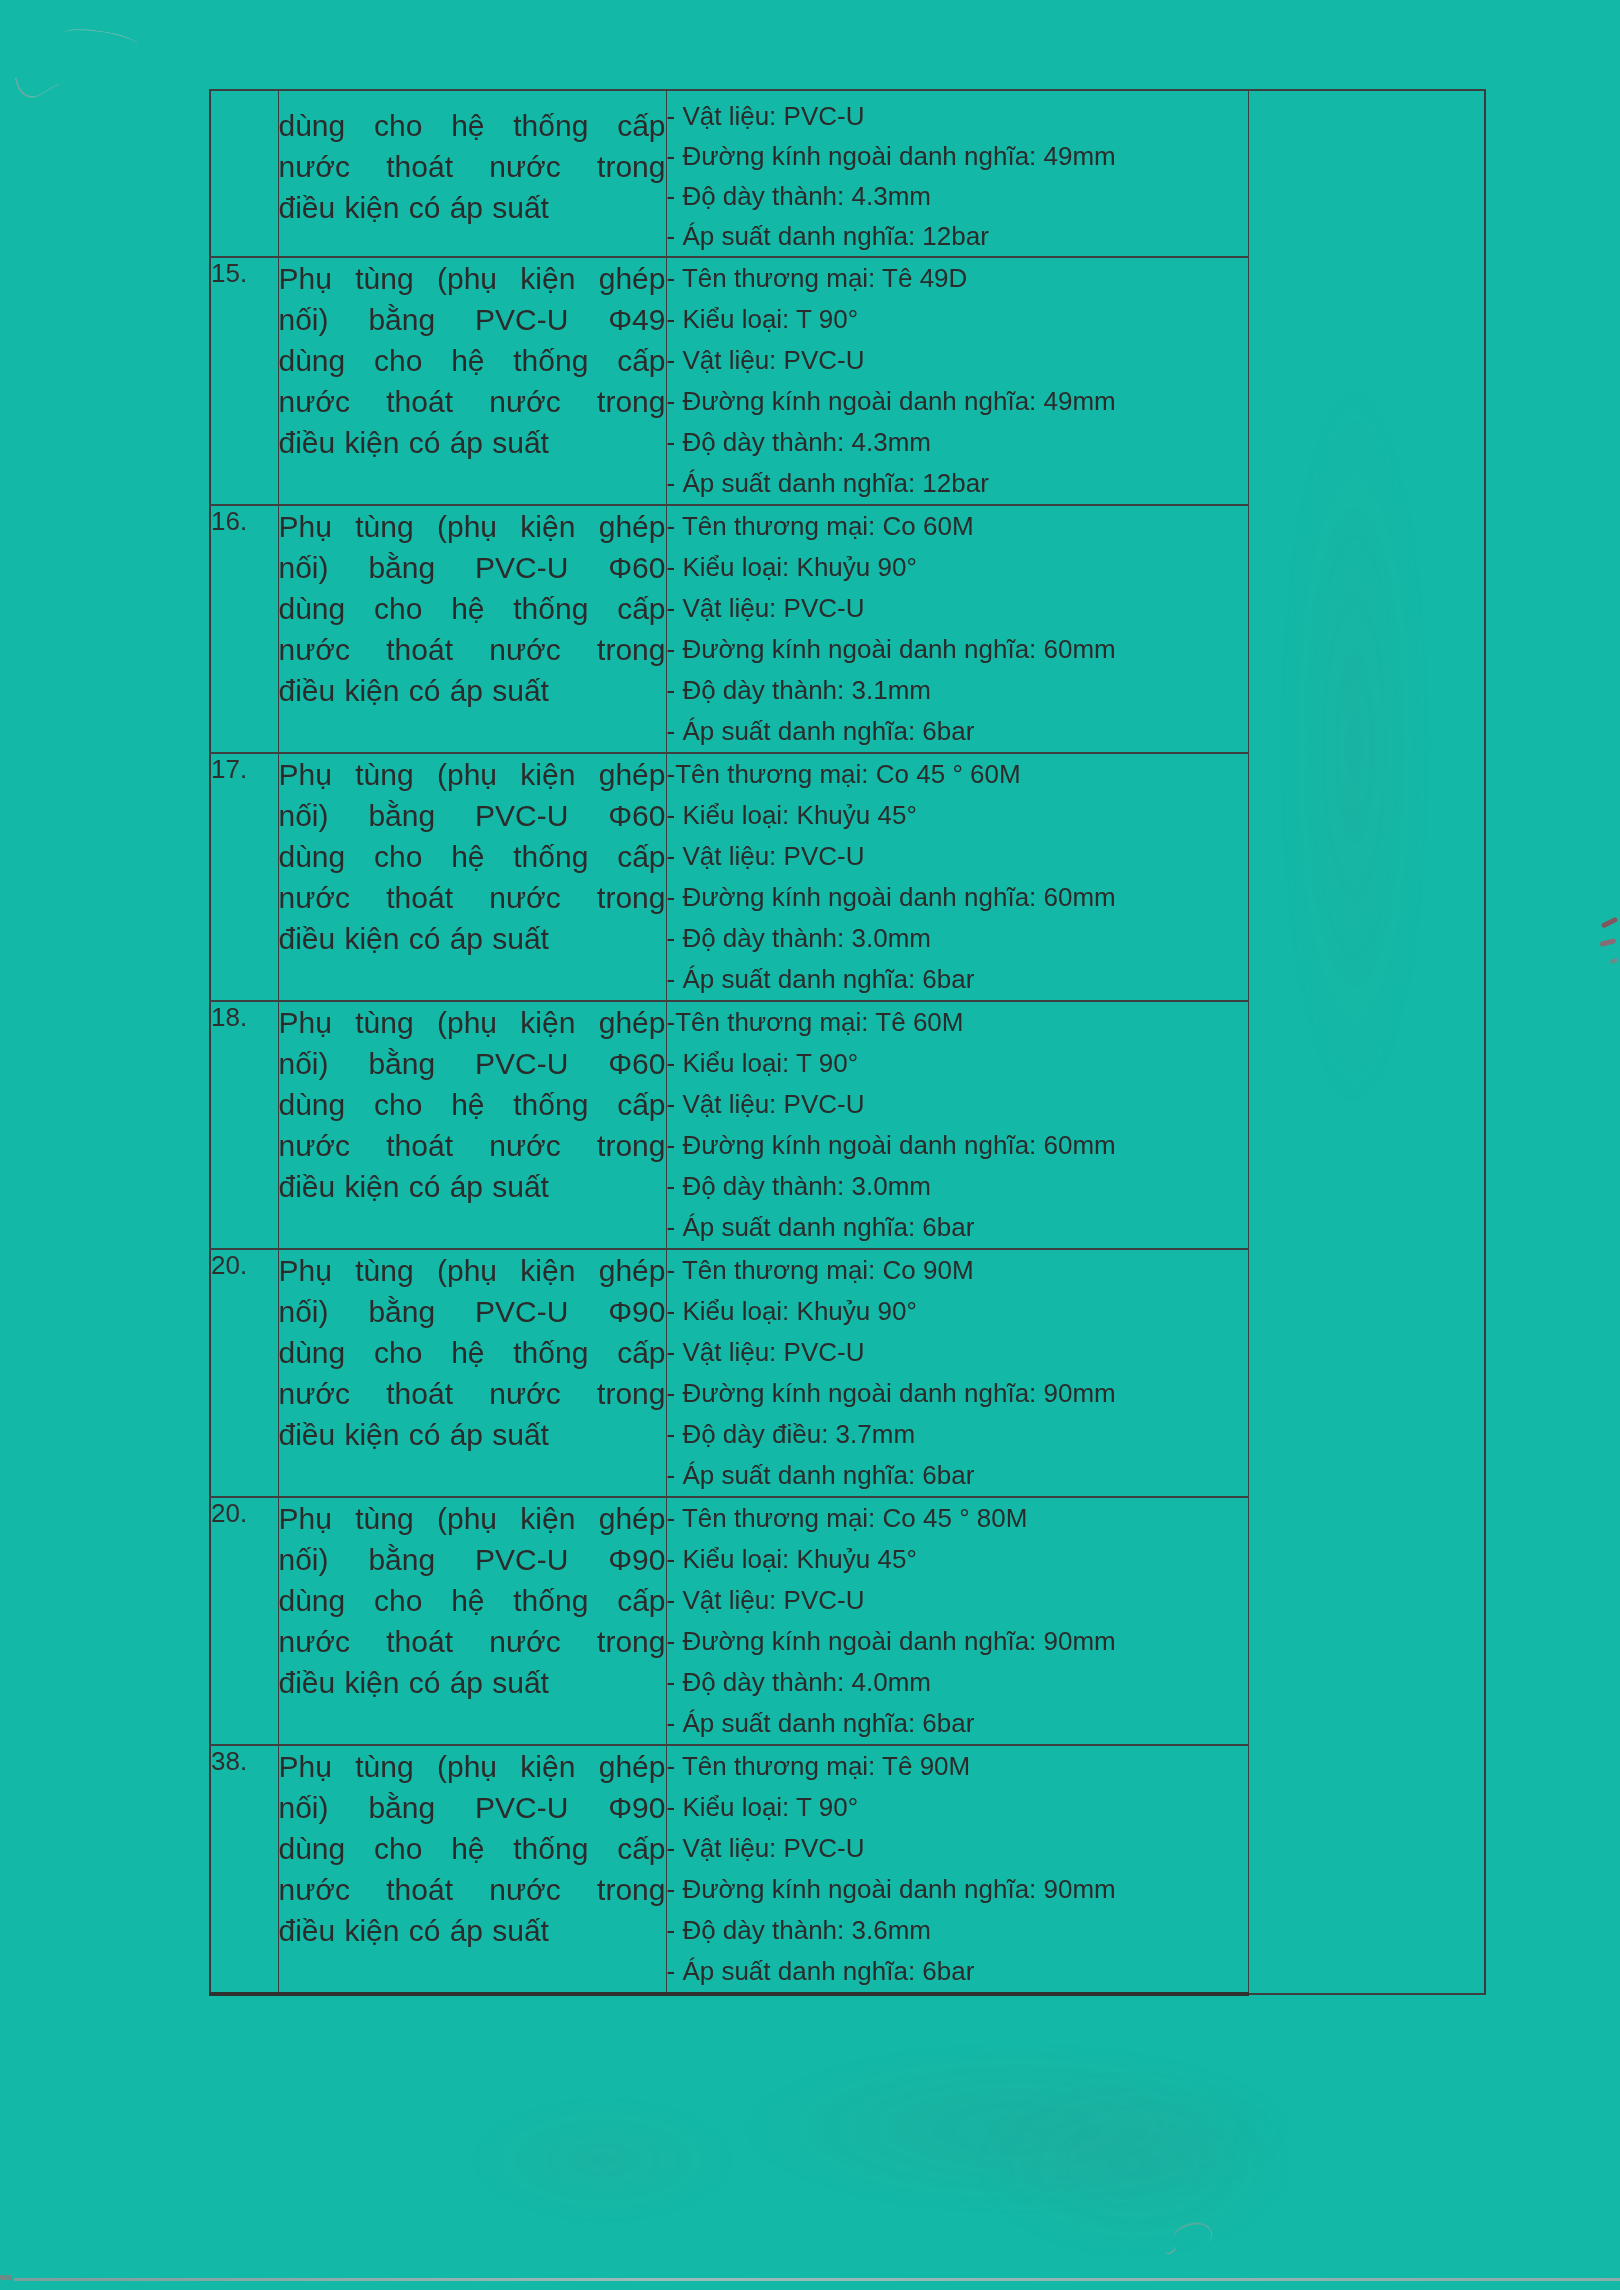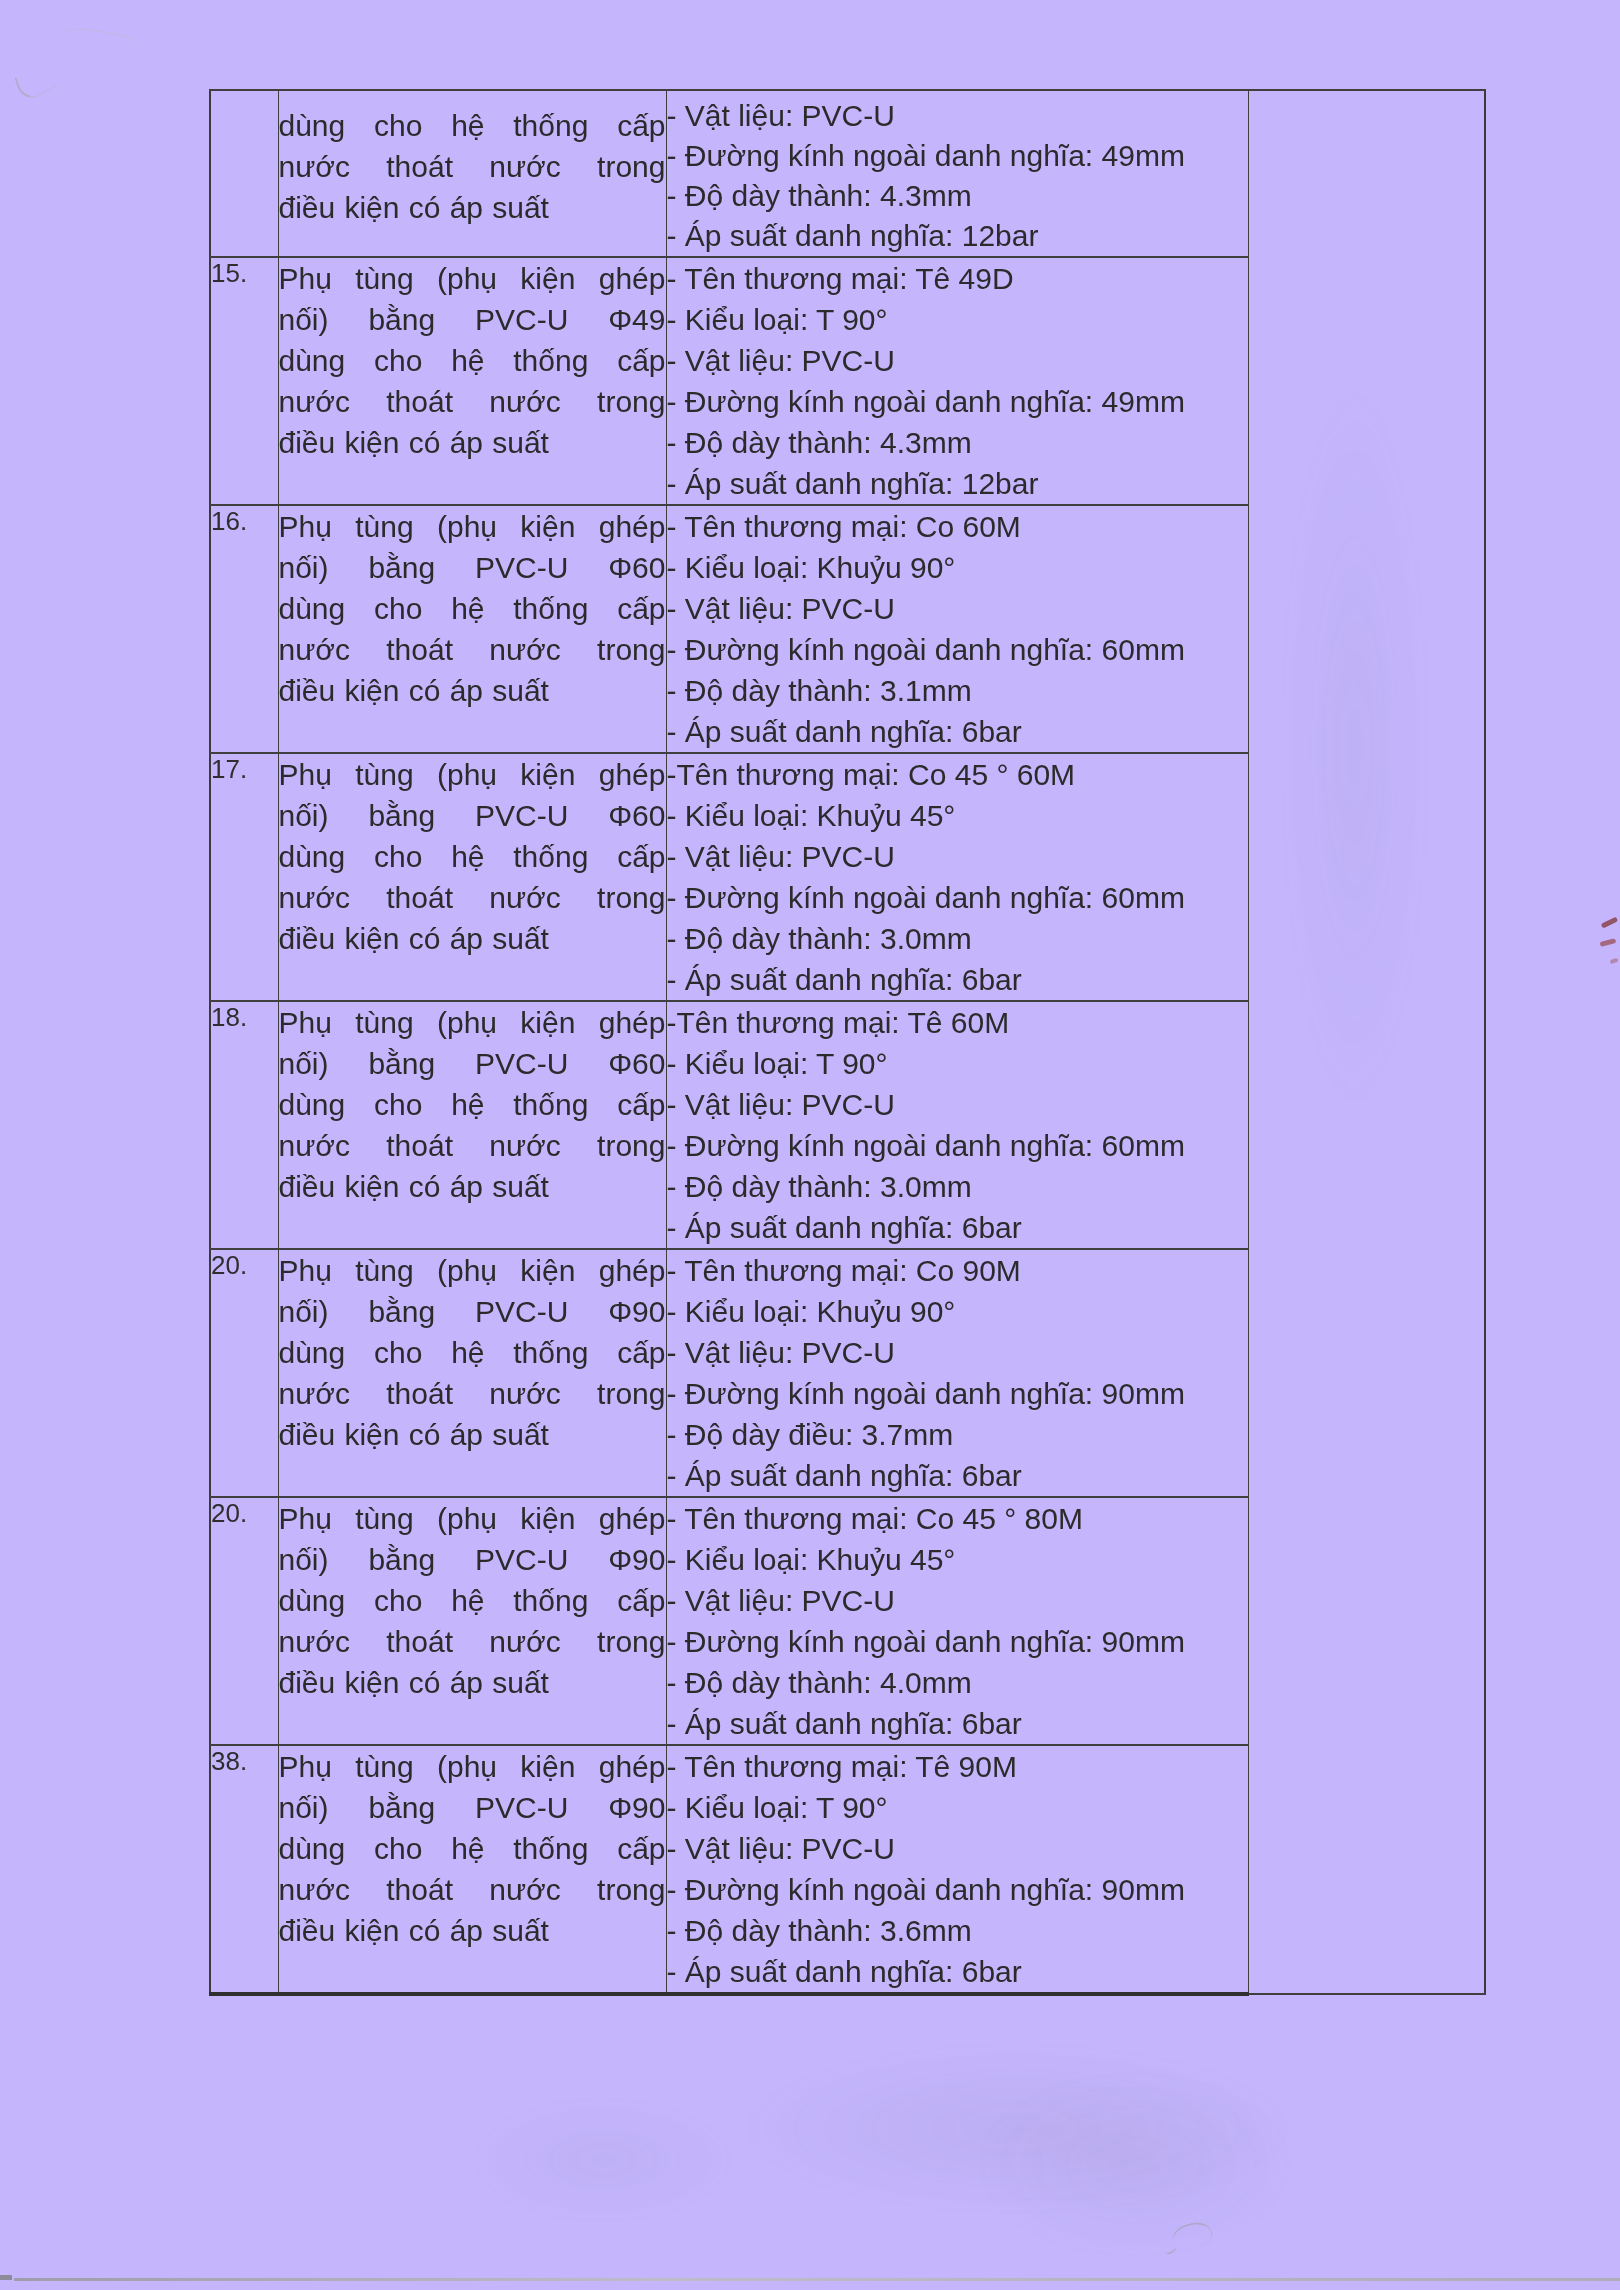--- a/index.html
+++ b/index.html
@@ -1,17 +1,17 @@
 <!DOCTYPE html>
 <html style="font-size:14.4px"><head>
 <meta charset="utf-8">
 <style>
   html,body{margin:0;padding:0;background:#e8e8e8;}
   .page{
-    position:relative; width:1620px; height:2291px; background:#c4b5fd;
+    position:relative; width:1620px; height:2291px; background:#14b8a6;
     font-family:"Liberation Sans","DejaVu Sans",sans-serif;
     color:#2b2b2b; overflow:hidden;
   }
   table.doc{
     position:absolute; left:209px; top:89px; width:1275px;
     border-collapse:collapse; table-layout:fixed;
     border:2.7px solid #3a3a3a;
   }
   table.doc td{
     border:1.8px solid #3f3f3f;
@@ -29,21 +29,21 @@
   tr.row-partial td.desc-cell{padding-top:14.4px;}
   .dline{
     font-size:30px; line-height:41px; color:#2b2b2b;
     text-align:justify; text-align-last:justify; text-justify:inter-word;
     word-spacing:0.9px;
   }
   .dline.last{text-align:center; text-align-last:left;}
   td.spec-cell{padding:1.8px 3.6px 0 18px;}
   tr.row-partial td.spec-cell{padding-top:5.4px;}
   .sline{
-    font-size:30px; line-height:41px; white-space:nowrap; color:#2b2b2b;
+    font-size:26px; line-height:41px; white-space:nowrap; color:#2b2b2b;
   }
   tr.row-partial .sline{line-height:40px;}
   td.notes-cell{background:transparent;}
 
   
   .artifact{position:absolute; pointer-events:none;}
   .mark-tl-a{
     left:16px; top:67px; width:40px; height:27px;
     border-left:2.7px solid #a3a3a3; border-bottom:1.8px solid #b4b4b4;
     border-radius:0 0 0 20px; transform:rotate(-30deg) skewX(-12deg); opacity:.55;

